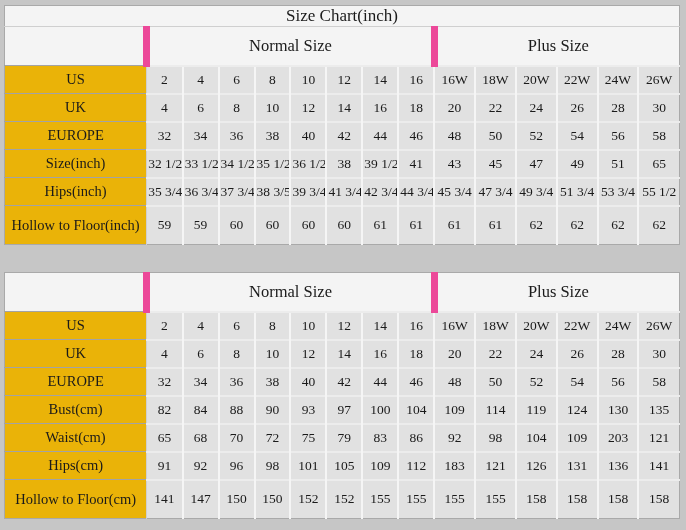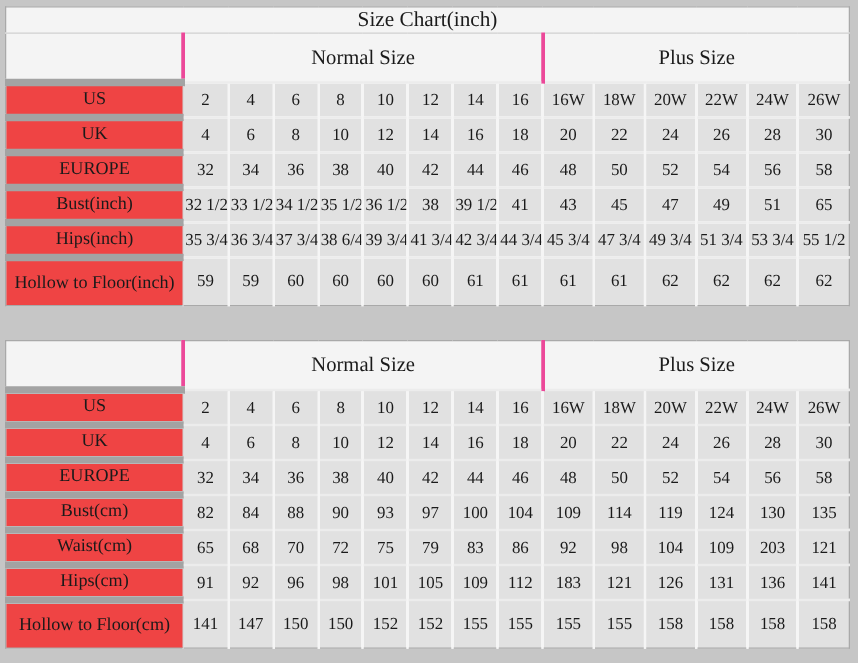--- a/index.html
+++ b/index.html
@@ -44,28 +44,28 @@
     padding: 0;
   }
   td.corner-cell {
     background: #f4f4f4;
     padding: 0;
   }
   td.grp {
     text-align: center;
     font-size: 16.5px;
     background: #f4f4f4;
-    border-left: 3px solid #ec4899;
+    border-left: 7px solid #ec4899;
     padding: 0;
   }
   td.lbl {
-    background: #ef4444;
+    background: #eab308;
     text-align: center;
     font-size: 14.5px;
-    border-top: 6px solid #a3a3a3;
+    border-top: 1px solid #a3a3a3;
     padding: 0;
     white-space: nowrap;
     overflow: hidden;
   }
   td.val {
     background: #e1e1e1;
     text-align: center;
     font-size: 13.5px;
     border-top: 2px solid #ececec;
     border-left: 2px solid #f5f5f5;
@@ -155,42 +155,42 @@
           <td class="val">44</td>
           <td class="val">46</td>
           <td class="val">48</td>
           <td class="val">50</td>
           <td class="val">52</td>
           <td class="val">54</td>
           <td class="val">56</td>
           <td class="val">58</td>
         </tr>
         <tr>
-          <td class="lbl">Bust(inch)</td>
+          <td class="lbl">Size(inch)</td>
           <td class="val first">32 1/2</td>
           <td class="val">33 1/2</td>
           <td class="val">34 1/2</td>
           <td class="val">35 1/2</td>
           <td class="val">36 1/2</td>
           <td class="val">38</td>
           <td class="val">39 1/2</td>
           <td class="val">41</td>
           <td class="val">43</td>
           <td class="val">45</td>
           <td class="val">47</td>
           <td class="val">49</td>
           <td class="val">51</td>
           <td class="val">65</td>
         </tr>
         <tr>
           <td class="lbl">Hips(inch)</td>
           <td class="val first">35 3/4</td>
           <td class="val">36 3/4</td>
           <td class="val">37 3/4</td>
-          <td class="val">38 6/4</td>
+          <td class="val">38 3/5</td>
           <td class="val">39 3/4</td>
           <td class="val">41 3/4</td>
           <td class="val">42 3/4</td>
           <td class="val">44 3/4</td>
           <td class="val">45 3/4</td>
           <td class="val">47 3/4</td>
           <td class="val">49 3/4</td>
           <td class="val">51 3/4</td>
           <td class="val">53 3/4</td>
           <td class="val">55 1/2</td>

